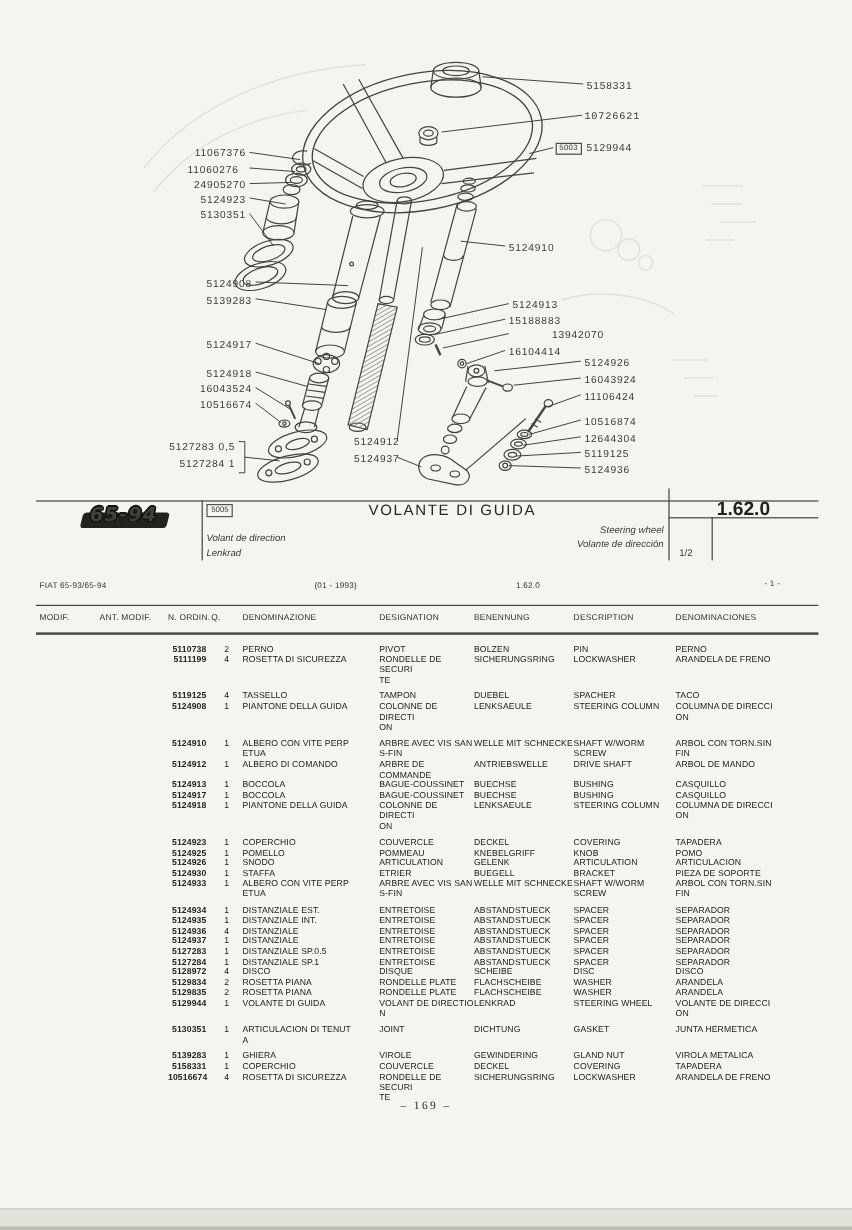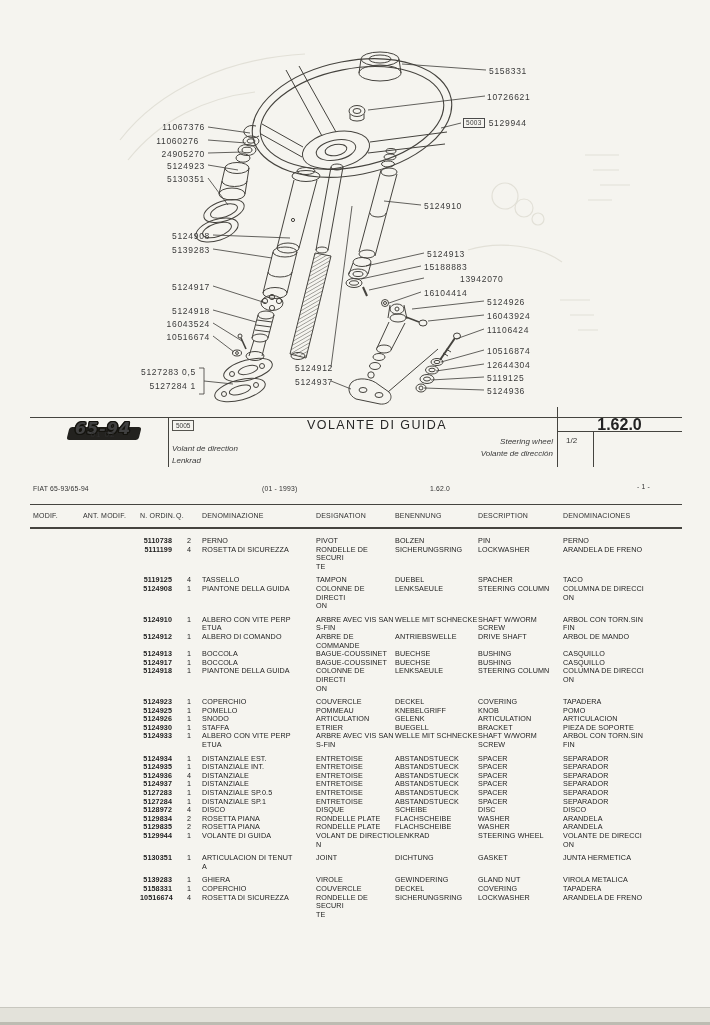--- a/index.html
+++ b/index.html
@@ -17,21 +17,21 @@
   .logo-band{position:absolute;left:8px;top:8px;width:72px;height:13px;background:#23221f;border-radius:3px;transform:skewX(-14deg);}
   .logo-text{position:absolute;left:0;top:0;width:100%;text-align:center;font-size:16px;font-weight:900;font-style:italic;
         color:#404040;letter-spacing:1px;font-family:"DejaVu Sans",sans-serif;
         text-shadow:-1.4px 0 #15140f,1.4px 0 #15140f,0 -1.4px #15140f,0 1.4px #15140f,-1px -1px #15140f,1px 1px #15140f,-1px 1px #15140f,1px -1px #15140f;}
   .logo-sub{position:absolute;left:60px;top:430px;width:86px;text-align:center;font-size:8px;letter-spacing:1px;color:#2e2e2e;}
   .codebox{position:absolute;left:172px;top:420px;border:1px solid #55544f;font-size:6.5px;padding:1px 3px;color:#3a3a3a;}
   .doc-title{position:absolute;left:198px;top:418px;width:358px;text-align:center;font-size:12.5px;letter-spacing:1.4px;color:#262626;font-weight:500;}
   .sub-left{position:absolute;left:172px;top:443px;font-size:8px;font-style:italic;color:#3a3a3a;line-height:11.5px;}
   .sub-right{position:absolute;left:395px;top:436px;width:158px;text-align:right;font-size:8px;font-style:italic;color:#3a3a3a;line-height:11.5px;}
   .sec-code{position:absolute;left:557px;top:416px;width:125px;text-align:center;font-size:16px;font-weight:600;color:#222;}
-  .page-frac{position:absolute;left:566px;top:436px;font-size:8px;color:#333;text-align:center;}
+  .page-frac{position:absolute;left:566px;top:456px;font-size:8px;color:#333;text-align:center;}
   .meta{position:absolute;top:485px;font-size:6.8px;color:#333;letter-spacing:.2px;}
   
   .grid{display:grid;grid-template-columns:50px 57px 36px 26px 114px 79px 83px 85px 100px;}
   .thead{position:absolute;left:33px;top:512px;width:630px;font-size:7px;color:#2f2f2f;letter-spacing:.2px;}
   .tbody{position:absolute;left:33px;top:537px;width:630px;}
   .tgroup{margin-bottom:5px;}
   .trow{font-size:7.2px;line-height:8.6px;color:#222;}
   .trow div{white-space:pre-line;letter-spacing:.1px;}
   .c-n{text-align:right;padding-right:4px;font-weight:600;}
   .c-q{text-align:center;}
@@ -272,21 +272,21 @@
       <div class="plabel" style="top: 245px; right: 500px;"><span>5139283</span></div>
       <div class="plabel" style="top: 282px; right: 500px;"><span>5124917</span></div>
       <div class="plabel" style="top: 306px; right: 500px;"><span>5124918</span></div>
       <div class="plabel" style="top: 319px; right: 500px;"><span>16043524</span></div>
       <div class="plabel" style="top: 332px; right: 500px;"><span>10516674</span></div>
       <div class="plabel" style="top: 367px; right: 514px;"><span>5127283  0,5</span></div>
       <div class="plabel" style="top: 381px; right: 514px;"><span>5127284  1</span></div>
       <div class="plabel" style="top: 363px; left: 295px;"><span>5124912</span></div>
       <div class="plabel" style="top: 377px; left: 295px;"><span>5124937</span></div>
       <div class="plabel" style="top: 66px; left: 489px;"><span>5158331</span></div>
-      <div class="plabel" style="top: 92px; left: 487px;"><span>10726621</span></div>
+      <div class="plabel" style="top: 92px; left: 487px; font-family: Liberation Mono, monospace;"><span>10726621</span></div>
       <div class="plabel" style="top: 118px; left: 463px;"><span class="cbox">5003</span><span>5129944</span></div>
       <div class="plabel" style="top: 201px; left: 424px;"><span>5124910</span></div>
       <div class="plabel" style="top: 249px; left: 427px;"><span>5124913</span></div>
       <div class="plabel" style="top: 262px; left: 424px;"><span>15188883</span></div>
       <div class="plabel" style="top: 274px; left: 427px; margin-left: 33px;"><span>13942070</span></div>
       <div class="plabel" style="top: 288px; left: 424px;"><span>16104414</span></div>
       <div class="plabel" style="top: 297px; left: 487px;"><span>5124926</span></div>
       <div class="plabel" style="top: 311px; left: 487px;"><span>16043924</span></div>
       <div class="plabel" style="top: 325px; left: 487px;"><span>11106424</span></div>
       <div class="plabel" style="top: 346px; left: 487px;"><span>10516874</span></div>
@@ -674,15 +674,16 @@
           <div class="c-it">ROSETTA DI SICUREZZA</div>
           <div class="c-fr">RONDELLE DE SECURI
 TE</div>
           <div class="c-de">SICHERUNGSRING</div>
           <div class="c-en">LOCKWASHER</div>
           <div class="c-es">ARANDELA DE FRENO</div>
         </div>
       </div>
     </div>
 
+  <div class="pageno">– 169 –</div>
   <div class="scanband"></div>
   <div class="scanedge"></div>
 </div>
 
 </body></html>

